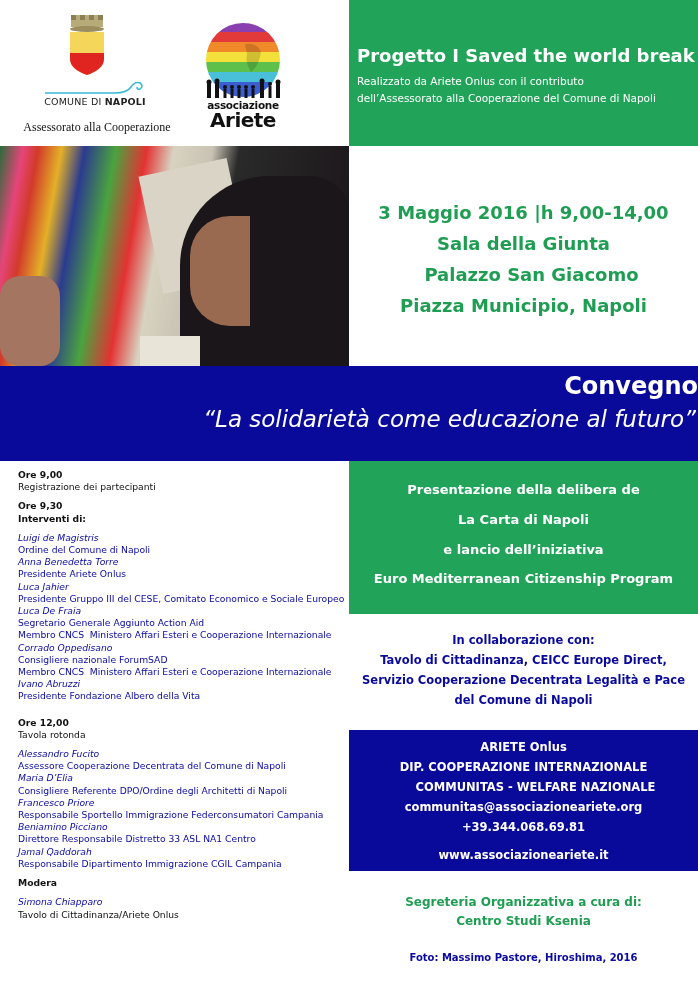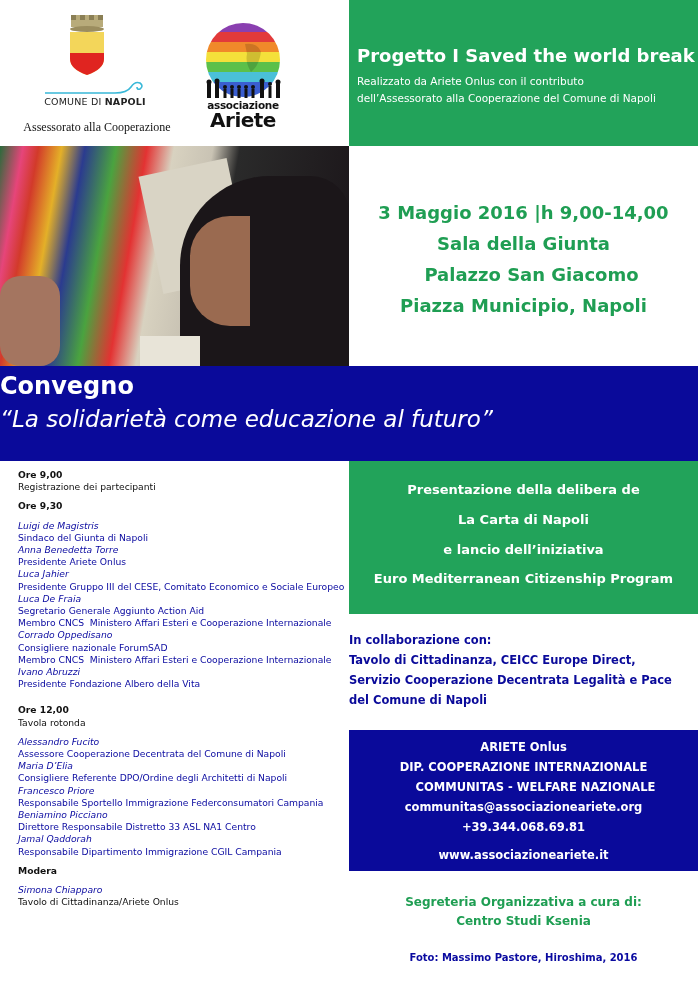--- a/index.html
+++ b/index.html
@@ -27,38 +27,38 @@
   
   #photo { left: 0; top: 146px; width: 349px; height: 220px; overflow: hidden;
     background: linear-gradient(100deg, #2a6b3a 0%, #e6457a 6%, #d23a2a 10%, #e4b028 16%, #2b3b8f 22%, #4aa33f 30%, #e33232 38%, #d8d2c0 45%, #c9c3b4 55%, #2a2a2a 62%, #1a1418 100%); }
   #photo .band { position: absolute; }
 
   
   #date-block { left: 349px; top: 146px; width: 349px; height: 220px; text-align: center; color: #1f9e53; font-weight: bold; font-size: 18px; }
   #date-block .line { position: absolute; left: 0; width: 349px; white-space: nowrap; }
 
   
-  #banner { left: 0; top: 366px; width: 698px; height: 95px; background: #0a0a9a; color: #fff; text-align: left; }
+  #banner { left: 0; top: 366px; width: 698px; height: 95px; background: #0a0a9a; color: #fff; text-align: right; }
   #banner-title { left: 0; top: 6px; width: 698px; font-size: 24px; font-weight: bold; }
   #banner-sub { left: 0; top: 40px; width: 696px; font-size: 23px; font-style: italic; }
 
   
   #program { left: 18px; top: 469px; width: 330px; font-size: 9.2px; line-height: 12.2px; }
   .blk { color: #111; }
   .blk b { font-weight: bold; }
   .blue { color: #0a0aa0; }
   .ital { font-style: italic; }
   .gap { height: 7px; }
 
   
   #pres-box { left: 349px; top: 461px; width: 349px; height: 153px; background: #22a35a; color: #fff; text-align: center; font-size: 13px; font-weight: bold; }
   #pres-box .line { position: absolute; left: 0; width: 349px; white-space: nowrap; }
 
   
-  #collab { left: 349px; top: 630px; width: 349px; text-align: left; color: #0a0a9a; font-weight: bold; font-size: 11.5px; line-height: 20px; }
+  #collab { left: 349px; top: 630px; width: 349px; text-align: center; color: #0a0a9a; font-weight: bold; font-size: 11.5px; line-height: 20px; }
 
   
   #contact-box { left: 349px; top: 730px; width: 349px; height: 141px; background: #0a0a9a; color: #fff; text-align: center; font-weight: bold; font-size: 11.5px; }
   #contact-box .line { position: absolute; left: 0; width: 349px; white-space: nowrap; }
 
   
   #segreteria { left: 349px; top: 893px; width: 349px; text-align: center; color: #1f9e53; font-weight: bold; font-size: 12px; line-height: 19px; }
   #photo-credit { left: 349px; top: 952px; width: 349px; text-align: center; color: #0a0aa0; font-weight: bold; font-size: 10px; }
 </style>
 </head>
@@ -153,25 +153,26 @@
 </div>
 
 <div id="program" class="abs">
   <div class="blk">
     <div><b>Ore 9,00</b></div>
     <div>Registrazione dei partecipanti</div>
   </div>
   <div class="gap"></div>
   <div class="blk">
     <div><b>Ore 9,30</b></div>
+    <div><b>Interventi di:</b></div>
   </div>
   <div class="gap"></div>
   <div class="blue">
     <div class="ital">Luigi de Magistris</div>
-    <div>Sindaco del Giunta di Napoli</div>
+    <div>Ordine del Comune di Napoli</div>
     <div class="ital">Anna Benedetta Torre</div>
     <div>Presidente Ariete Onlus</div>
     <div class="ital">Luca Jahier</div>
     <div style="white-space:nowrap;">Presidente Gruppo III del CESE, Comitato Economico e Sociale Europeo</div>
     <div class="ital">Luca De Fraia</div>
     <div>Segretario Generale Aggiunto Action Aid</div>
     <div style="white-space:pre;">Membro CNCS  Ministero Affari Esteri e Cooperazione Internazionale</div>
     <div class="ital">Corrado Oppedisano</div>
     <div>Consigliere nazionale ForumSAD</div>
     <div style="white-space:pre;">Membro CNCS  Ministero Affari Esteri e Cooperazione Internazionale</div>

